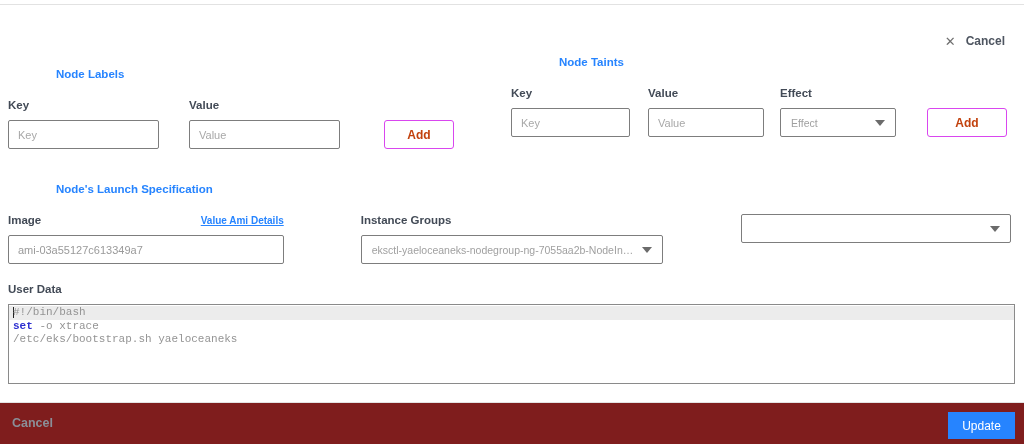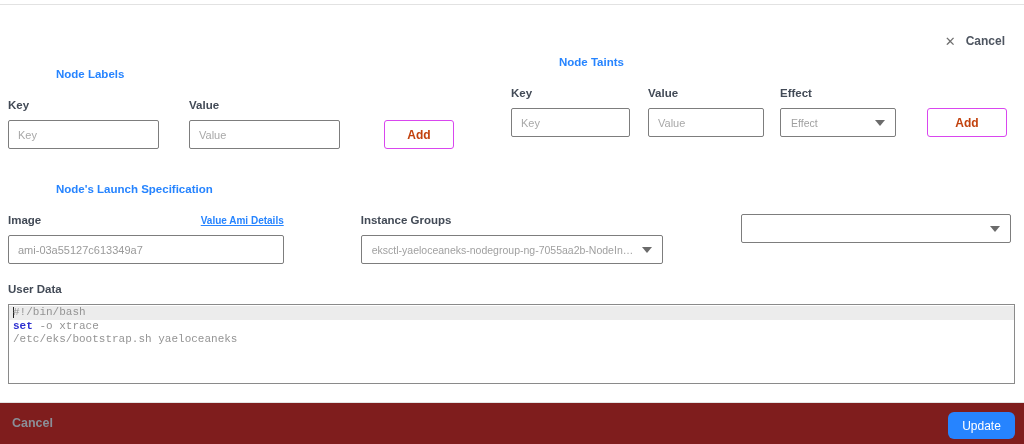--- a/index.html
+++ b/index.html
@@ -59,21 +59,21 @@
   .code-line { padding:0 4px; color:#949494; white-space:pre; }
   .code-line.hl { background:#ececec; }
   .kw { color:#2d2fd0; font-weight:700; }
   .cursor { display:inline-block; width:1px; height:11px; background:#222; vertical-align:middle; margin-right:-1px; }
 
   
   .footer { position:absolute; left:0; right:0; top:402px; height:42px; border-top:1px solid #e3e3e3; background:#7f1d1d; }
   .cancel-btn { position:absolute; left:12px; top:13px; font-size:12.5px; font-weight:700; color:#8a8f98;
                 background:none; border:none; cursor:pointer; font-family:"Liberation Sans", sans-serif; }
   .update-btn { position:absolute; right:9px; top:9px; width:67px; height:27px; background:#2684ff; color:#ffffff;
-                border:none; border-radius:6px; font-size:12px; font-weight:500; cursor:pointer;
+                border:none; border-radius:0; font-size:12px; font-weight:500; cursor:pointer;
                 font-family:"Liberation Sans", sans-serif; }
 </style>
 </head>
 <body>
 
 <div class="page">
   <div class="top-sep"></div>
 
 
   <div class="delete-btn">

